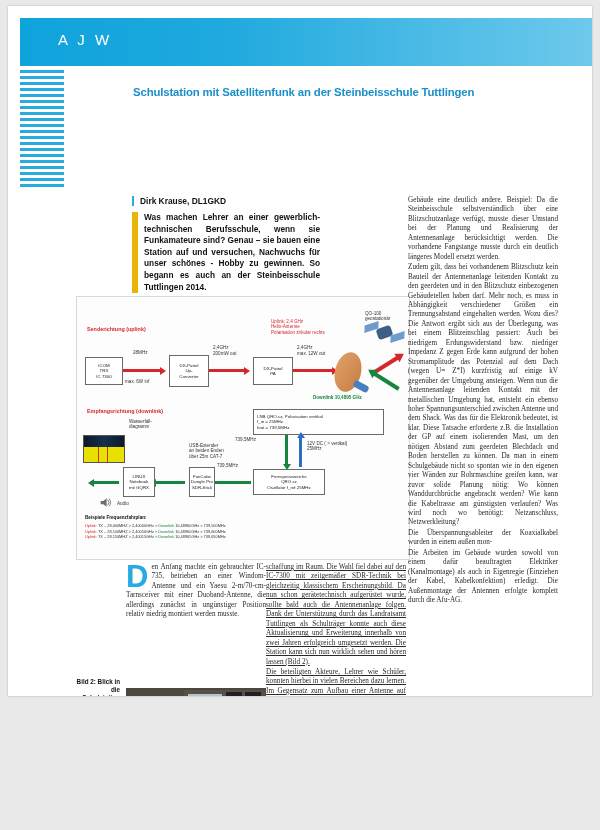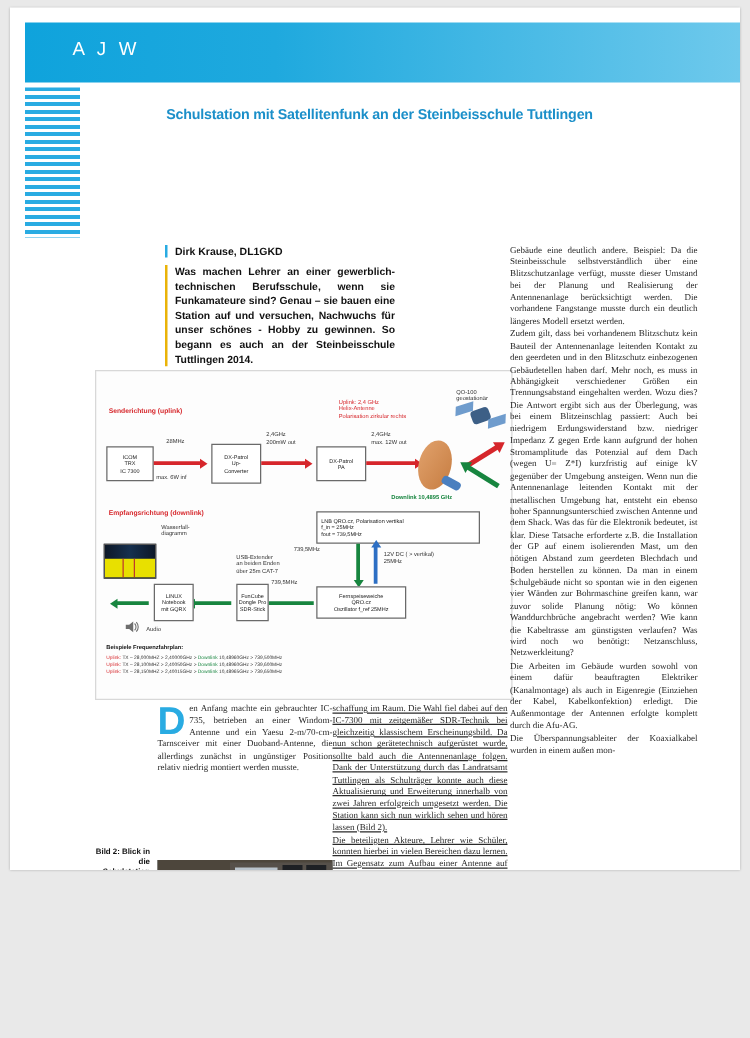--- a/index.html
+++ b/index.html
@@ -47,21 +47,21 @@
   .byline{
     position:absolute;left:124px;top:190px;width:180px;
     font-family:"Liberation Sans",sans-serif;font-weight:bold;
     font-size:8.4px;color:#111;padding-left:6px;
     border-left:2px solid #29abe2;
   }
   .lead{
     position:absolute;left:124px;top:206px;width:176px;
     font-family:"Liberation Sans",sans-serif;font-weight:bold;
     font-size:8.3px;line-height:11.6px;color:#111;
-    padding-left:6px;border-left:2px solid #eab308;
+    padding-left:6px;border-left:6px solid #eab308;
     text-align:justify;
   }
 
   
   .fig1{
     position:absolute;left:68px;top:290px;width:332px;height:262px;
     background:#fdfdfd;border:1px solid #d8d8d8;
   }
   .fig1 .cap{
     position:absolute;left:0;top:6px;width:332px;text-align:center;
@@ -347,21 +347,21 @@
   </div>
 
   <div class="col" style="left:258px;top:557px;text-decoration:underline;">
     <p>schaffung im Raum. Die Wahl fiel dabei auf den IC-7300 mit zeitgemäßer SDR-Technik bei gleichzeitig klassischem Erscheinungsbild. Da nun schon gerätetechnisch aufgerüstet wurde, sollte bald auch die Antennenanlage folgen. Dank der Unterstützung durch das Landratsamt Tuttlingen als Schulträger konnte auch diese Aktualisierung und Erweiterung innerhalb von zwei Jahren erfolgreich umgesetzt werden. Die Station kann sich nun wirklich sehen und hören lassen (Bild 2).</p>
     <p style="margin-top:1px;">Die beteiligten Akteure, Lehrer wie Schüler, konnten hierbei in vielen Bereichen dazu lernen. Im Gegensatz zum Aufbau einer Antenne auf dem heimischen Grundstück oder Haus ist die Situation bei der Mitnutzung öffentlicher</p>
   </div>
 
   <div class="col" style="left:400px;top:190px;width:150px;">
     <p>Gebäude eine deutlich andere. Beispiel: Da die Steinbeisschule selbstverständlich über eine Blitzschutzanlage verfügt, musste dieser Umstand bei der Planung und Realisierung der Antennenanlage berücksichtigt werden. Die vorhandene Fangstange musste durch ein deutlich längeres Modell ersetzt werden.</p>
     <p style="margin-top:1px;">Zudem gilt, dass bei vorhandenem Blitzschutz kein Bauteil der Antennenanlage leitenden Kontakt zu den geerdeten und in den Blitzschutz einbezogenen Gebäudetellen haben darf. Mehr noch, es muss in Abhängigkeit verschiedener Größen ein Trennungsabstand eingehalten werden. Wozu dies? Die Antwort ergibt sich aus der Überlegung, was bei einem Blitzeinschlag passiert: Auch bei niedrigem Erdungswiderstand bzw. niedriger Impedanz Z gegen Erde kann aufgrund der hohen Stromamplitude das Potenzial auf dem Dach (wegen U= Z*I) kurzfristig auf einige kV gegenüber der Umgebung ansteigen. Wenn nun die Antennenanlage leitenden Kontakt mit der metallischen Umgebung hat, entsteht ein ebenso hoher Spannungsunterschied zwischen Antenne und dem Shack. Was das für die Elektronik bedeutet, ist klar. Diese Tatsache erforderte z.B. die Installation der GP auf einem isolierenden Mast, um den nötigen Abstand zum geerdeten Blechdach und Boden herstellen zu können. Da man in einem Schulgebäude nicht so spontan wie in den eigenen vier Wänden zur Bohrmaschine greifen kann, war zuvor solide Planung nötig: Wo können Wanddurchbrüche angebracht werden? Wie kann die Kabeltrasse am günstigsten verlaufen? Was wird noch wo benötigt: Netzanschluss, Netzwerkleitung?</p>
+    <p style="margin-top:1px;">Die Überspannungsableiter der Koaxialkabel wurden in einem außen mon-</p>
     <p style="margin-top:1px;">Die Arbeiten im Gebäude wurden sowohl von einem dafür beauftragten Elektriker (Kanalmontage) als auch in Eigenregie (Einziehen der Kabel, Kabelkonfektion) erledigt. Die Außenmontage der Antennen erfolgte komplett durch die Afu-AG.</p>
-    <p style="margin-top:1px;">Die Überspannungsableiter der Koaxialkabel wurden in einem außen mon-</p>
   </div>
 
   <div class="footer-num">74</div>
   <div class="footer-bar"></div>
   <div class="footer-right">CQ DL 2-2026</div>
 
 </div>
 
 </body></html>

